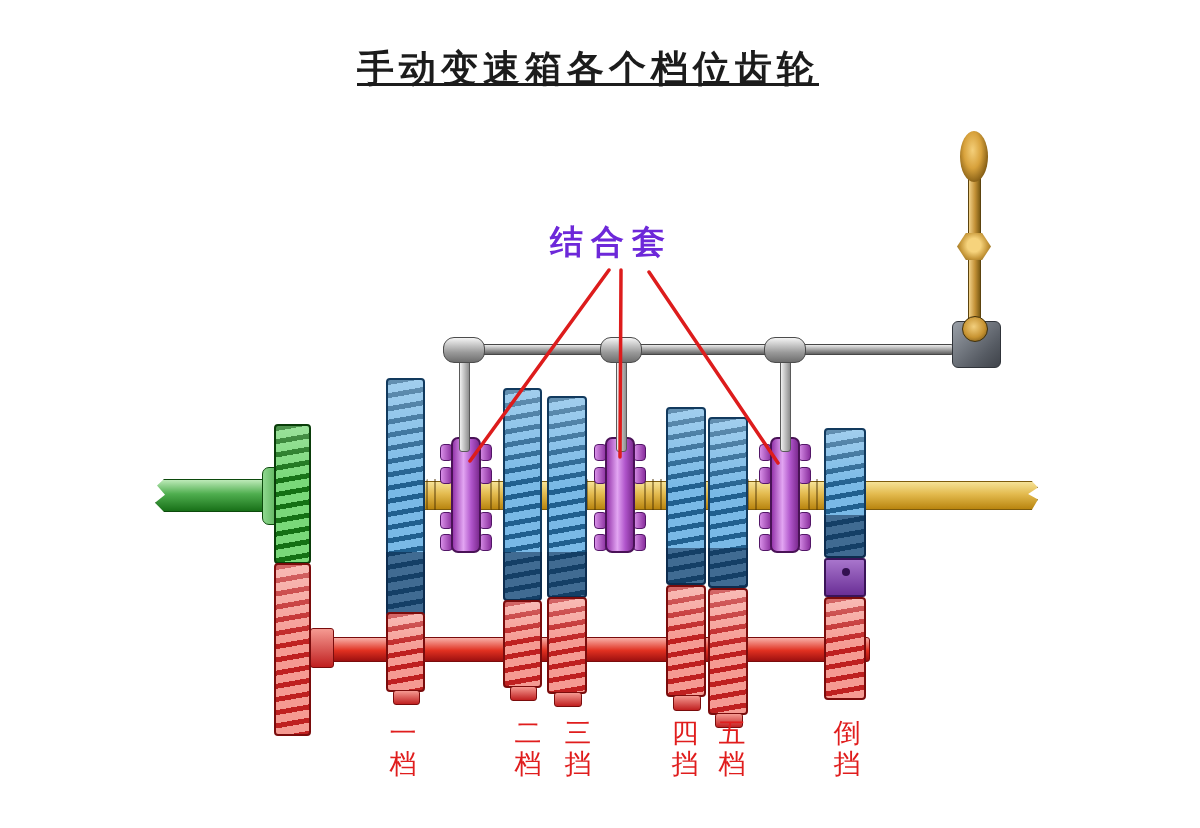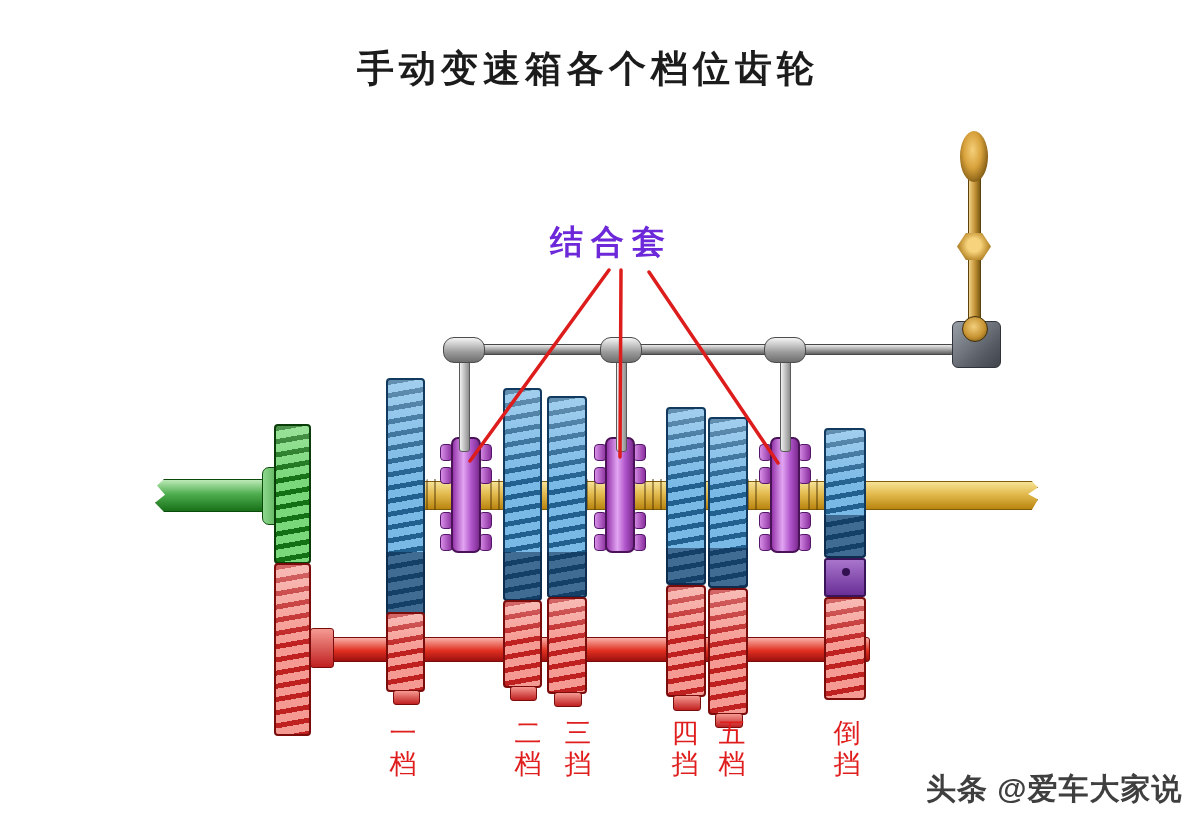--- a/index.html
+++ b/index.html
@@ -2,21 +2,21 @@
 <html><head>
 <meta charset="utf-8">
 <style>
   html,body{margin:0;padding:0;background:#fff;}
   .stage{position:relative;width:1200px;height:828px;background:#ffffff;overflow:hidden;
          font-family:"Liberation Sans","DejaVu Sans",sans-serif;}
   .abs{position:absolute;}
 
   
   .title{left:0;top:44px;width:1176px;text-align:center;font-size:37px;font-weight:bold;
-         color:#1c1c1c;letter-spacing:5px;}
+         color:#1c1c1c;letter-spacing:5px;text-decoration:underline;}
   .sleeve-label{left:550px;top:220px;font-size:33px;font-weight:bold;color:#6d28d9;letter-spacing:8px;}
   .gear-label{top:718px;width:34px;font-size:27px;line-height:1.14;font-weight:normal;color:#e01d1d;
               text-align:center;word-break:break-all;}
   .watermark{left:926px;top:769px;font-size:30px;font-weight:600;color:#3f3f3f;letter-spacing:1px;
              text-shadow:-1px -1px 0 #fff,1px -1px 0 #fff,-1px 1px 0 #fff,1px 1px 0 #fff,0 2px 2px rgba(255,255,255,.8);}
 
   
   .g{border-radius:4px;box-sizing:border-box;}
   .blue{background:linear-gradient(180deg,rgba(255,255,255,.30),rgba(255,255,255,0) 45%),
         repeating-linear-gradient(170deg,#21608f 0 5px,#79b9e6 5px 13px);border:2px solid #123a5e;}
@@ -173,15 +173,14 @@
 
   <div class="abs sleeve-label">结合套</div>
 
   <div class="abs gear-label" style="left:386px;">一档</div>
   <div class="abs gear-label" style="left:511px;">二档</div>
   <div class="abs gear-label" style="left:561px;">三挡</div>
   <div class="abs gear-label" style="left:668px;">四挡</div>
   <div class="abs gear-label" style="left:715px;">五档</div>
   <div class="abs gear-label" style="left:830px;">倒挡</div>
 
-  <div class="abs watermark">头条 @爱车大家说</div>
 
 </div>
 
 </body></html>

